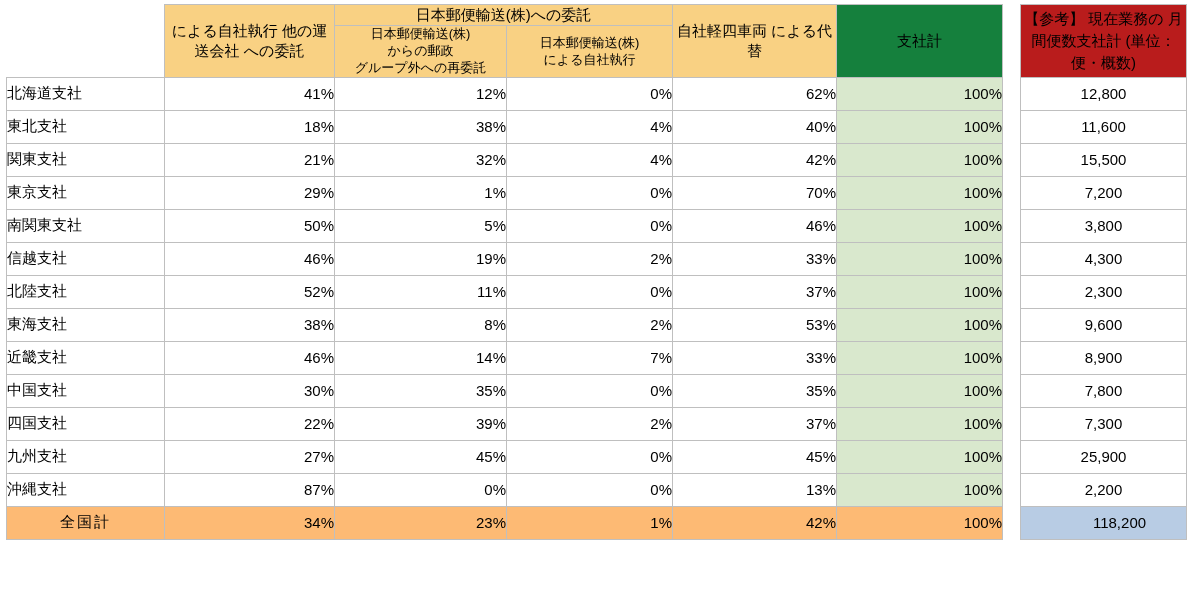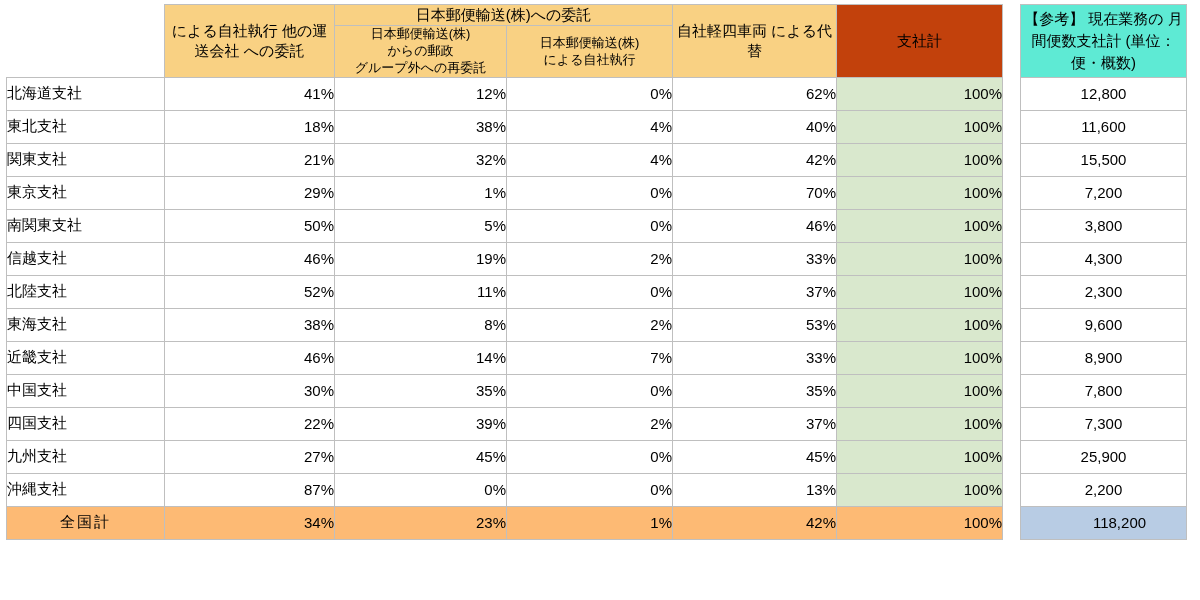--- a/index.html
+++ b/index.html
@@ -50,24 +50,24 @@
   .hdr {
     background: #fbd38d;
     background: #f9d183;
     text-align: center;
     line-height: 1.35;
     font-size: 14.5px;
     padding: 4px 4px;
     margin-left: 8px;
   }
   .hdr.green {
-    background: #c2410c;
+    background: #15803d;
   }
   .hdr.peach {
-    background: #5eead4;
+    background: #b91c1c;
     line-height: 1.45;
   }
   .hdr .small {
     font-size: 13px;
     line-height: 1.3;
     display: block;
   }
   
   td.rowlab {
     text-align: left;

